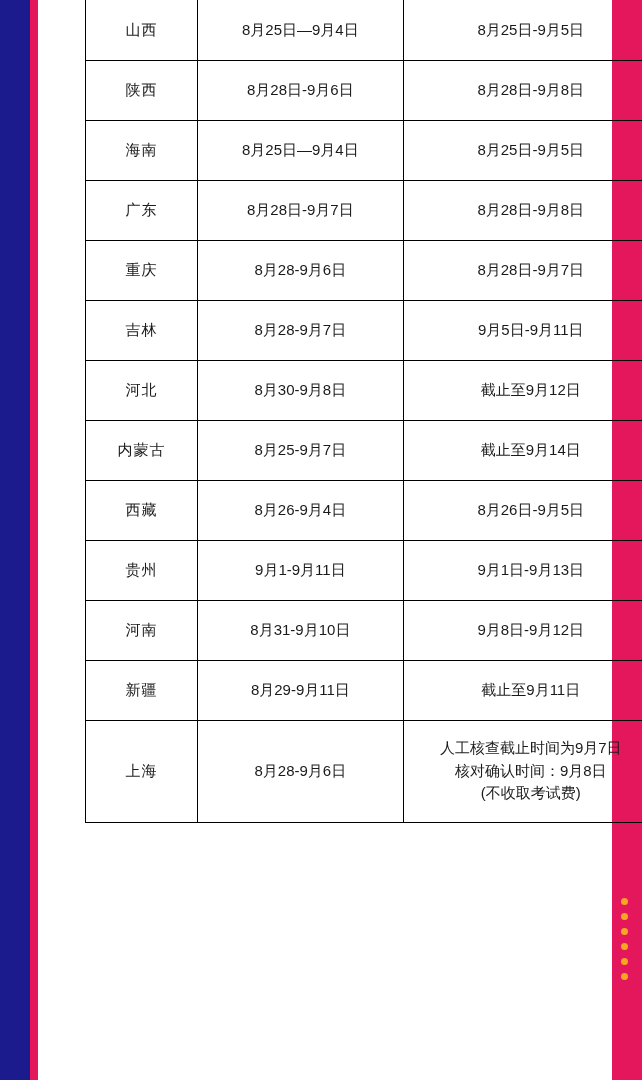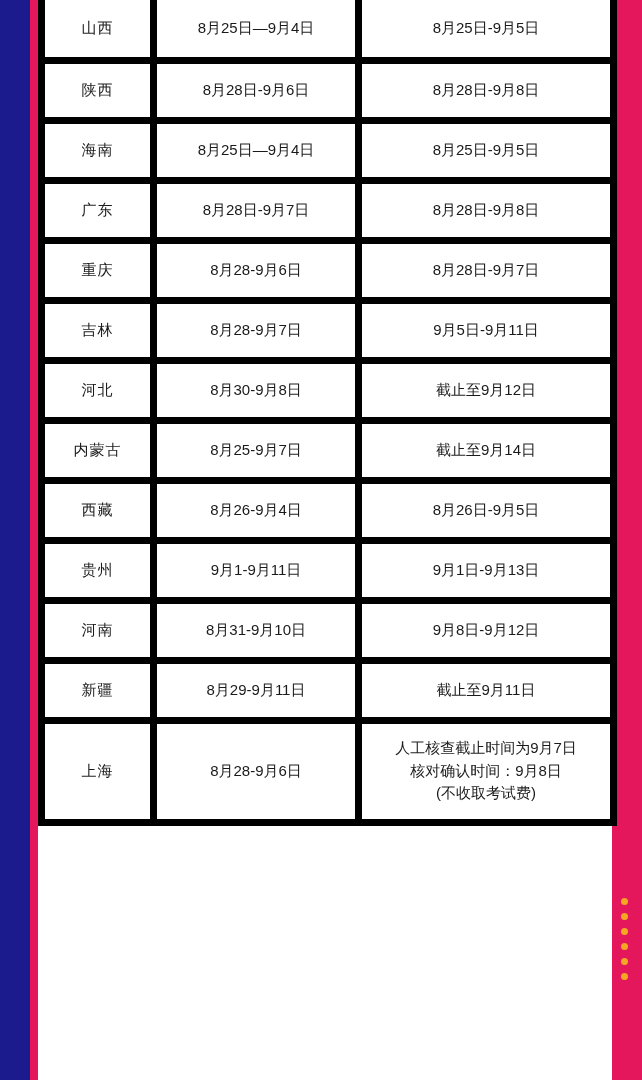--- a/index.html
+++ b/index.html
@@ -34,28 +34,29 @@
     background: #e5175c;
   }
   .card {
     position: absolute;
     left: 38px;
     top: 0;
     width: 574px;
     height: 1080px;
     background: #ffffff;
     box-sizing: border-box;
+    padding-left: 47px;
   }
   table.sched {
     border-collapse: collapse;
     width: 574px;
     table-layout: fixed;
   }
   table.sched td {
-    border: 7px solid #000000;
+    border: 1px solid #000000;
     text-align: center;
     vertical-align: middle;
     color: #1a1a1a;
     font-size: 15px;
     line-height: 1.5;
     padding: 0 4px;
     box-sizing: border-box;
   }
   table.sched td.prov {
     width: 112px;

